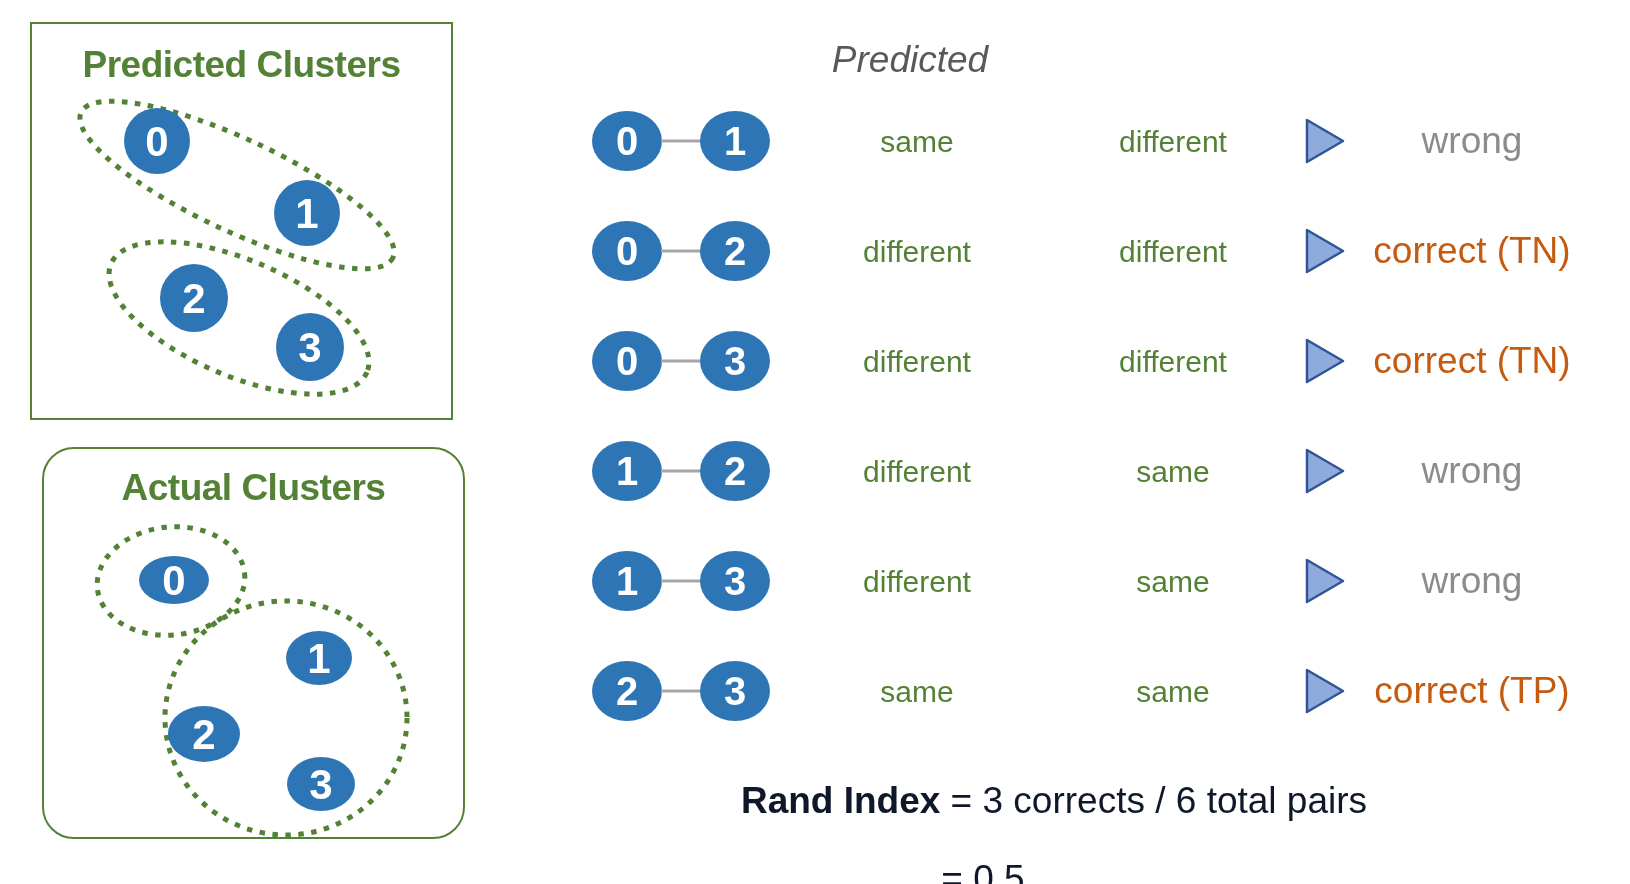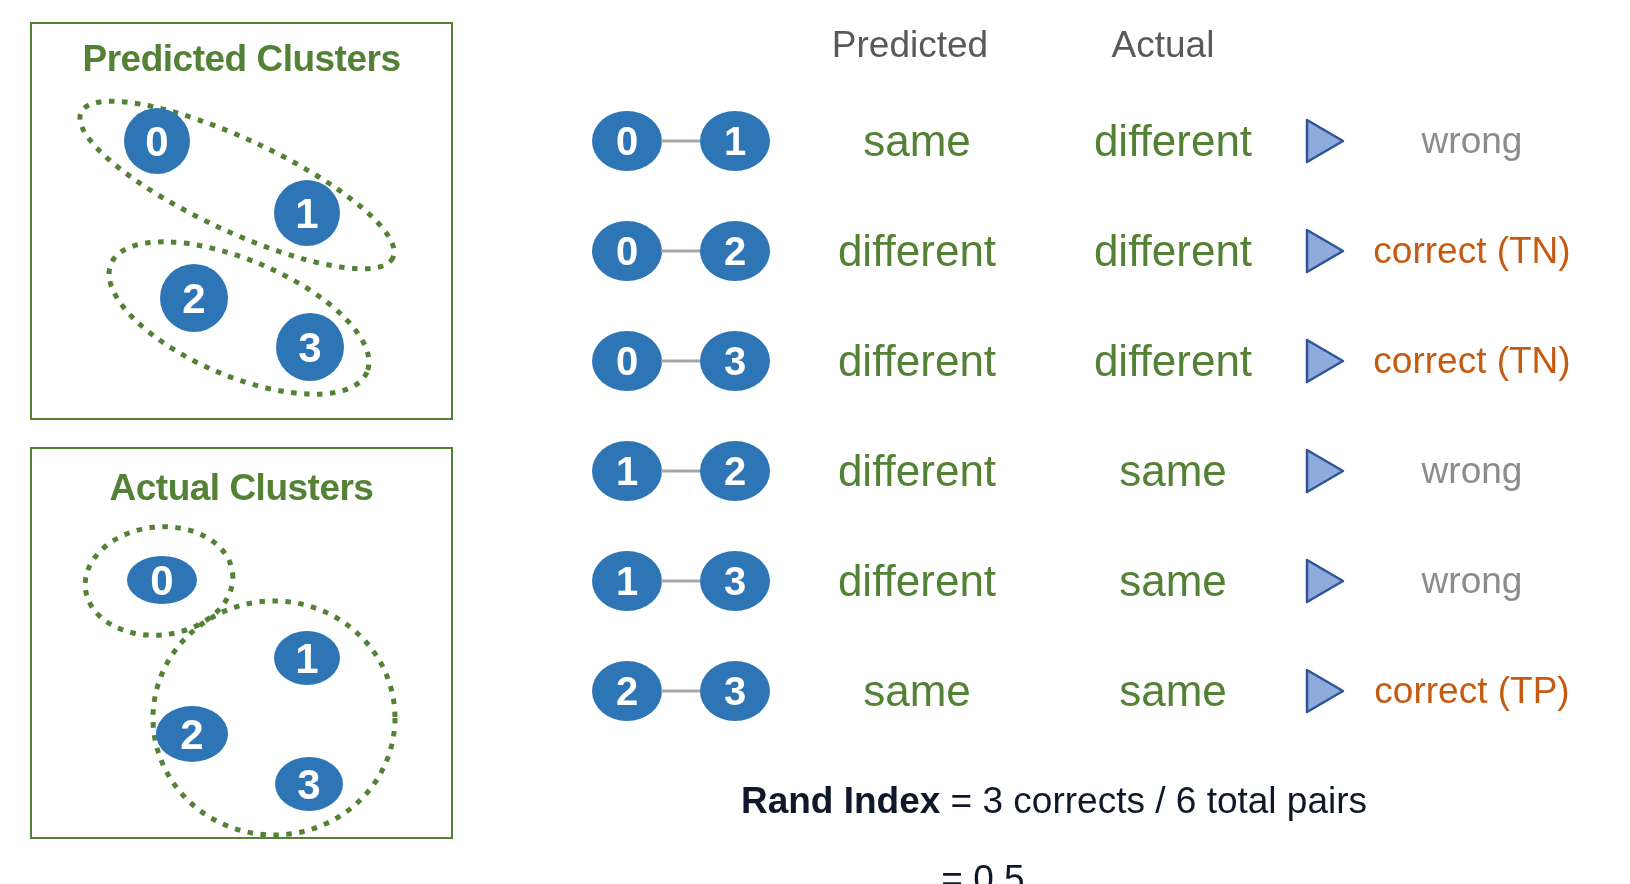--- a/index.html
+++ b/index.html
@@ -5,39 +5,39 @@
   html,body{margin:0;padding:0;background:#ffffff;}
   body{font-family:"Liberation Sans",sans-serif;}
   .canvas{position:relative;width:1630px;height:884px;background:#fff;overflow:hidden;}
 
   
   .cluster-box{position:absolute;border:2.5px solid #538135;background:#fff;box-sizing:content-box;}
   .cluster-box .box-title{position:relative;z-index:2;text-align:center;font-weight:bold;
     font-size:37px;color:#538135;letter-spacing:-0.5px;}
   .cluster-box svg{position:absolute;left:0;top:0;z-index:1;}
   .box-predicted{left:30px;top:22px;width:419px;height:394px;}
-  .box-predicted .box-title{padding-top:14px;}
-  .box-actual{left:30px;top:447px;width:419px;height:388px;}
+  .box-predicted .box-title{padding-top:20px;}
+  .box-actual{left:42px;top:447px;width:419px;height:388px;border-radius:32px;}
   .box-actual .box-title{padding-top:18px;}
   .dotted-ellipse{fill:none;stroke:#538135;stroke-width:5;stroke-dasharray:5.5 7.5;}
   .node-shape{fill:#2E75B6;stroke:none;}
   .node-label{fill:#ffffff;font-size:42px;font-weight:600;text-anchor:middle;
     font-family:"Liberation Sans",sans-serif;}
 
   
-  .col-header{position:absolute;width:300px;text-align:center;top:44px;transform:translateY(-50%);
-    color:#595959;font-size:37px;line-height:1;}
+  .col-header{position:absolute;width:300px;text-align:center;top:59px;transform:translateY(-50%);
+    color:#595959;font-size:37px;line-height:1;font-style:italic;}
   .hdr-predicted{left:760px;}
   .hdr-actual{left:1013px;}
 
   .row-el{position:absolute;transform:translateY(-50%);}
   .pair-node{width:70px;height:60px;border-radius:50%;background:#2E75B6;color:#fff;
     font-size:40px;font-weight:600;display:flex;align-items:center;justify-content:center;line-height:1;}
   .pair-line{height:3px;background:#A6A6A6;}
-  .cell-value{width:300px;text-align:center;color:#538135;font-size:44px;line-height:1.1;}
+  .cell-value{width:300px;text-align:center;color:#538135;font-size:30px;line-height:1.1;}
   .result-text{width:330px;text-align:center;font-size:37px;line-height:1.1;}
   [data-result-type="wrong"]{color:#8C8C8C;}
   [data-result-type="correct"]{color:#C55A11;}
   .arrow svg{display:block;}
 
   
   .formula-line{position:absolute;transform:translateY(-50%);color:#0f172a;font-size:37px;
     line-height:1;text-align:center;}
   .formula-1{left:654px;top:800px;width:800px;}
   .formula-2{left:783px;top:878px;width:400px;}
@@ -74,21 +74,20 @@
       <ellipse class="node-shape" cx="160" cy="285" rx="36" ry="28"></ellipse>
       <ellipse class="node-shape" cx="277" cy="335" rx="34" ry="27"></ellipse>
       <text class="node-label" x="130" y="146">0</text>
       <text class="node-label" x="275" y="224">1</text>
       <text class="node-label" x="160" y="300">2</text>
       <text class="node-label" x="277" y="350">3</text>
     </svg>
   </div>
 
   <div class="col-header hdr-predicted">Predicted</div>
-  <div class="col-header hdr-actual">Actual</div>
 
   <div class="row-el pair-node" style="left:592px;top:141px">0</div>
   <div class="row-el pair-line" style="left:661px;top:141px;width:40px"></div>
   <div class="row-el pair-node" style="left:700px;top:141px">1</div>
   <div class="row-el cell-value" style="left:767px;top:141px">same</div>
   <div class="row-el cell-value" style="left:1023px;top:141px">different</div>
   <div class="row-el arrow" style="left:1305px;top:141px">
     <svg width="40" height="46" viewBox="0 0 40 46">
         <polygon points="2,2 38,23 2,44" fill="#8FAADC" stroke="#2F5597" stroke-width="2.5" stroke-linejoin="round"></polygon>
       </svg>

